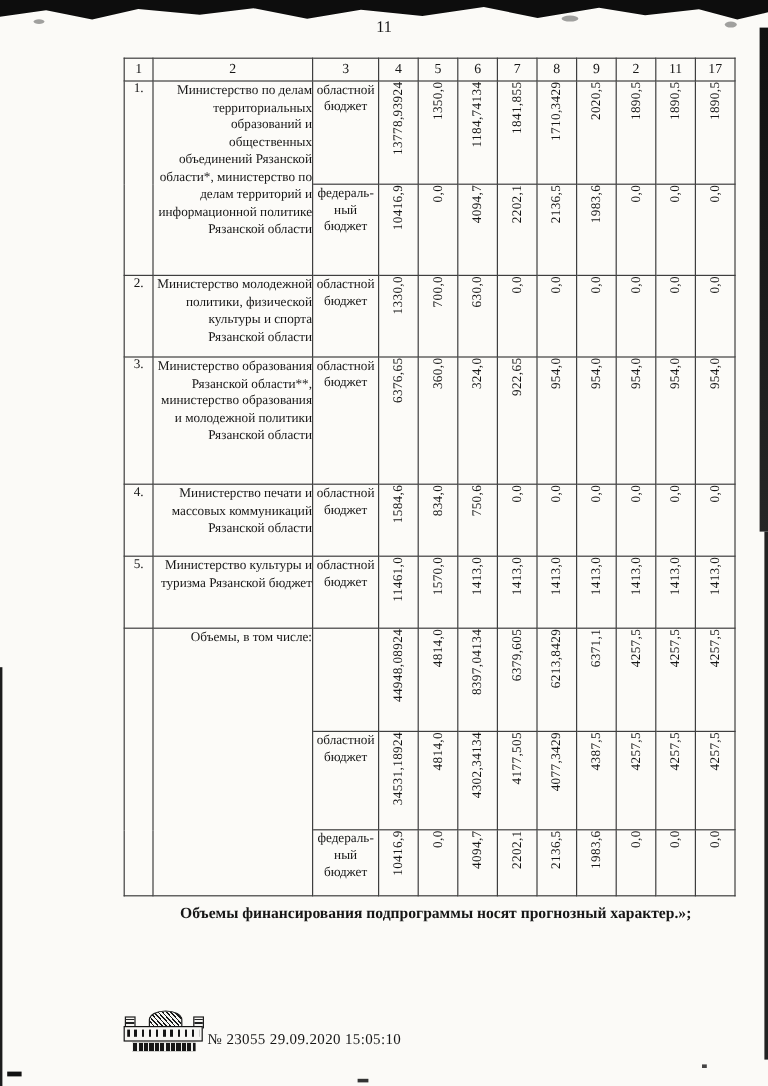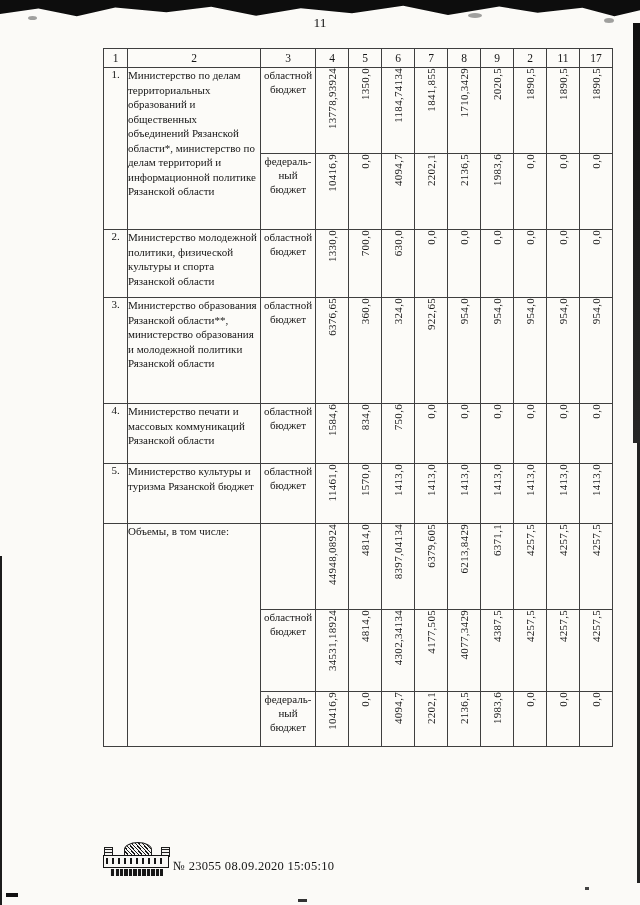--- a/index.html
+++ b/index.html
@@ -21,21 +21,21 @@
   .mark-b2{position:absolute;left:298px;top:899px;width:9px;height:3px;background:#333;}
   .mark-b3{position:absolute;left:585px;top:887px;width:4px;height:3px;background:#444;}
   
   .page-number{position:absolute;top:15px;left:0;right:0;text-align:center;font-size:13.5px;}
   
   table.fin{position:absolute;left:103px;top:48px;border-collapse:collapse;table-layout:fixed;
     width:509px;border:1.5px solid #2e2e2e;}
   table.fin th,table.fin td{border:1px solid #3f3f3f;padding:0;background:#fcfbf8;}
   table.fin th{height:18px;font-size:11.5px;font-weight:400;text-align:center;}
   .c-idx{vertical-align:top;text-align:center;font-size:11px;padding-top:2px;}
-  .c-name{vertical-align:top;text-align:left;font-size:11px;line-height:1.32;padding:2px 3px 2px 4px;}
+  .c-name{vertical-align:top;text-align:right;font-size:11px;line-height:1.32;padding:2px 3px 2px 4px;}
   .c-budget{vertical-align:top;text-align:center;font-size:11px;line-height:1.28;padding:2px 1px;}
   .c-val{vertical-align:top;text-align:center;padding-top:4px;}
   .vnum{display:inline-block;writing-mode:vertical-rl;transform:rotate(180deg);
     white-space:nowrap;font-size:11px;letter-spacing:.3px;}
   
   .footnotes{position:absolute;left:100px;top:748px;width:512px;}
   .footnotes p{margin:0;text-align:justify;text-indent:50px;font-size:12.5px;line-height:1.45;}
   .footnotes p.closing{font-size:13px;font-weight:600;margin-top:4px;text-align:left;}
   
   .stamp-emblem{position:absolute;left:103px;top:842px;width:68px;height:37px;}
@@ -214,32 +214,33 @@
           <td class="c-val"><span class="vnum">2136,5</span></td>
           <td class="c-val"><span class="vnum">1983,6</span></td>
           <td class="c-val"><span class="vnum">0,0</span></td>
           <td class="c-val"><span class="vnum">0,0</span></td>
           <td class="c-val"><span class="vnum">0,0</span></td>
         </tr>
       </tbody>
   </table>
 
   <div class="footnotes">
+    <p class="closing">Объемы финансирования подпрограммы носят прогнозный характер.»;</p>
   </div>
 
   <div class="stamp-emblem">
     <div class="dome"></div>
     <div class="turret-l"></div>
     <div class="turret-r"></div>
     <div class="main-box">
       <div class="windows"></div>
     </div>
     <div class="barcode-strip"></div>
   </div>
-  <div class="stamp-number">№ 23055  08.09.2020 15:05:10</div>
+  <div class="stamp-number">№ 23055  29.09.2020 15:05:10</div>
 
   <div class="band-right-top"></div>
   <div class="band-right-bottom"></div>
   <div class="line-left"></div>
   <div class="mark-b1"></div>
   <div class="mark-b2"></div>
   <div class="mark-b3"></div>
 
 </div>
 

